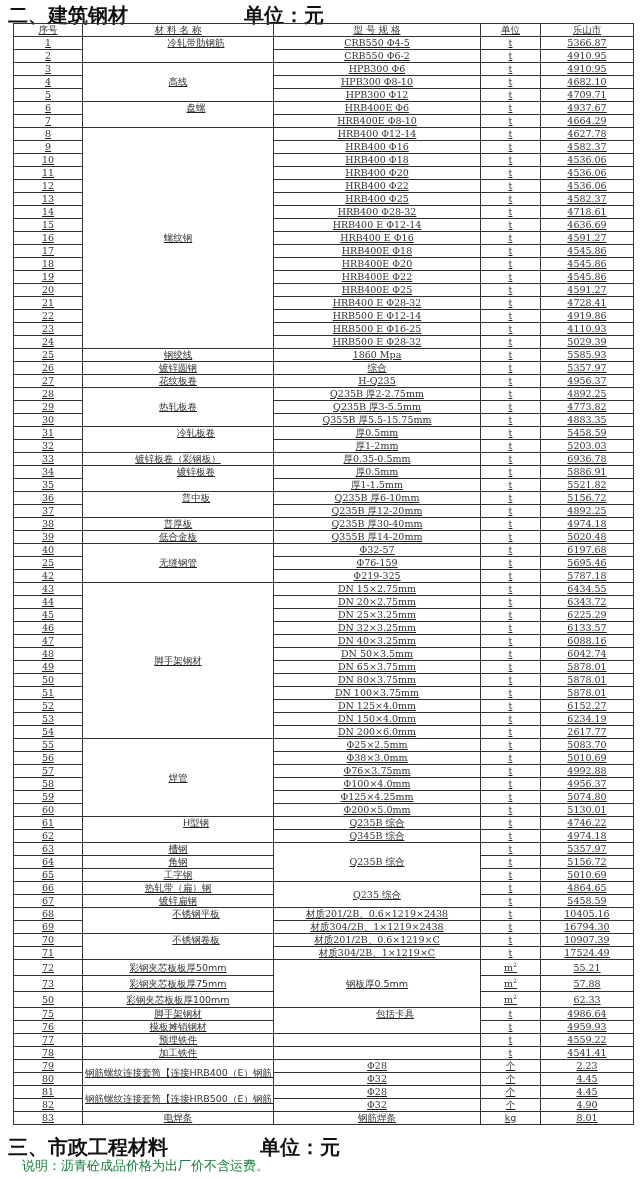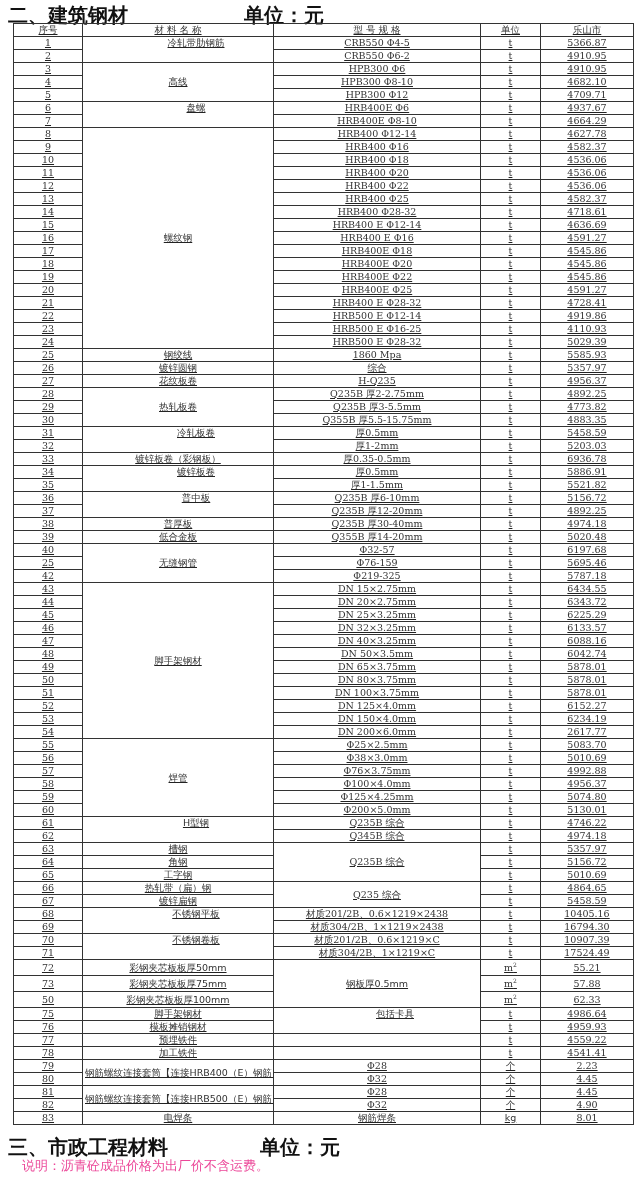--- a/index.html
+++ b/index.html
@@ -2,21 +2,21 @@
 <html><head>
 <meta charset="utf-8">
 <style>
   html, body { margin: 0; padding: 0; background: #ffffff; }
   body { width: 640px; height: 1179px; overflow: hidden; position: relative;
          font-family: "DejaVu Serif", "Liberation Serif", serif; color: #222; }
   .section-title { position: absolute; left: 8px; font-family: "DejaVu Sans", "Liberation Sans", sans-serif;
                    font-weight: bold; font-size: 20px; color: #111; white-space: nowrap; }
   .section-title .unit { position: absolute; white-space: nowrap; }
   .note { position: absolute; left: 22px; top: 1157px; font-family: "DejaVu Sans", "Liberation Sans", sans-serif;
-          font-size: 13px; color: #ec4899; white-space: nowrap; }
+          font-size: 13px; color: #15803d; white-space: nowrap; }
   table.prices { position: absolute; left: 13px; top: 23px; width: 620px; border-collapse: collapse;
                  table-layout: fixed; font-size: 9.5px; text-decoration: underline; }
   table.prices td, table.prices th { border: 1px solid #333; padding: 0 2px; height: 12px; line-height: 12px;
                  text-align: center; vertical-align: middle; white-space: nowrap; overflow: hidden; font-weight: normal; color: #333; }
   table.prices th { font-family: "DejaVu Sans", "Liberation Sans", sans-serif; font-size: 9.5px; }
   td.name { font-family: "DejaVu Sans", "Liberation Sans", sans-serif; font-size: 9.5px; }
   td.name.top { vertical-align: top; padding-left: 38px; }
   td.left { text-align: left; }
   td.leftpad { text-align: left; padding-left: 20px; }
   td.wrap { white-space: normal; line-height: 12px; }

